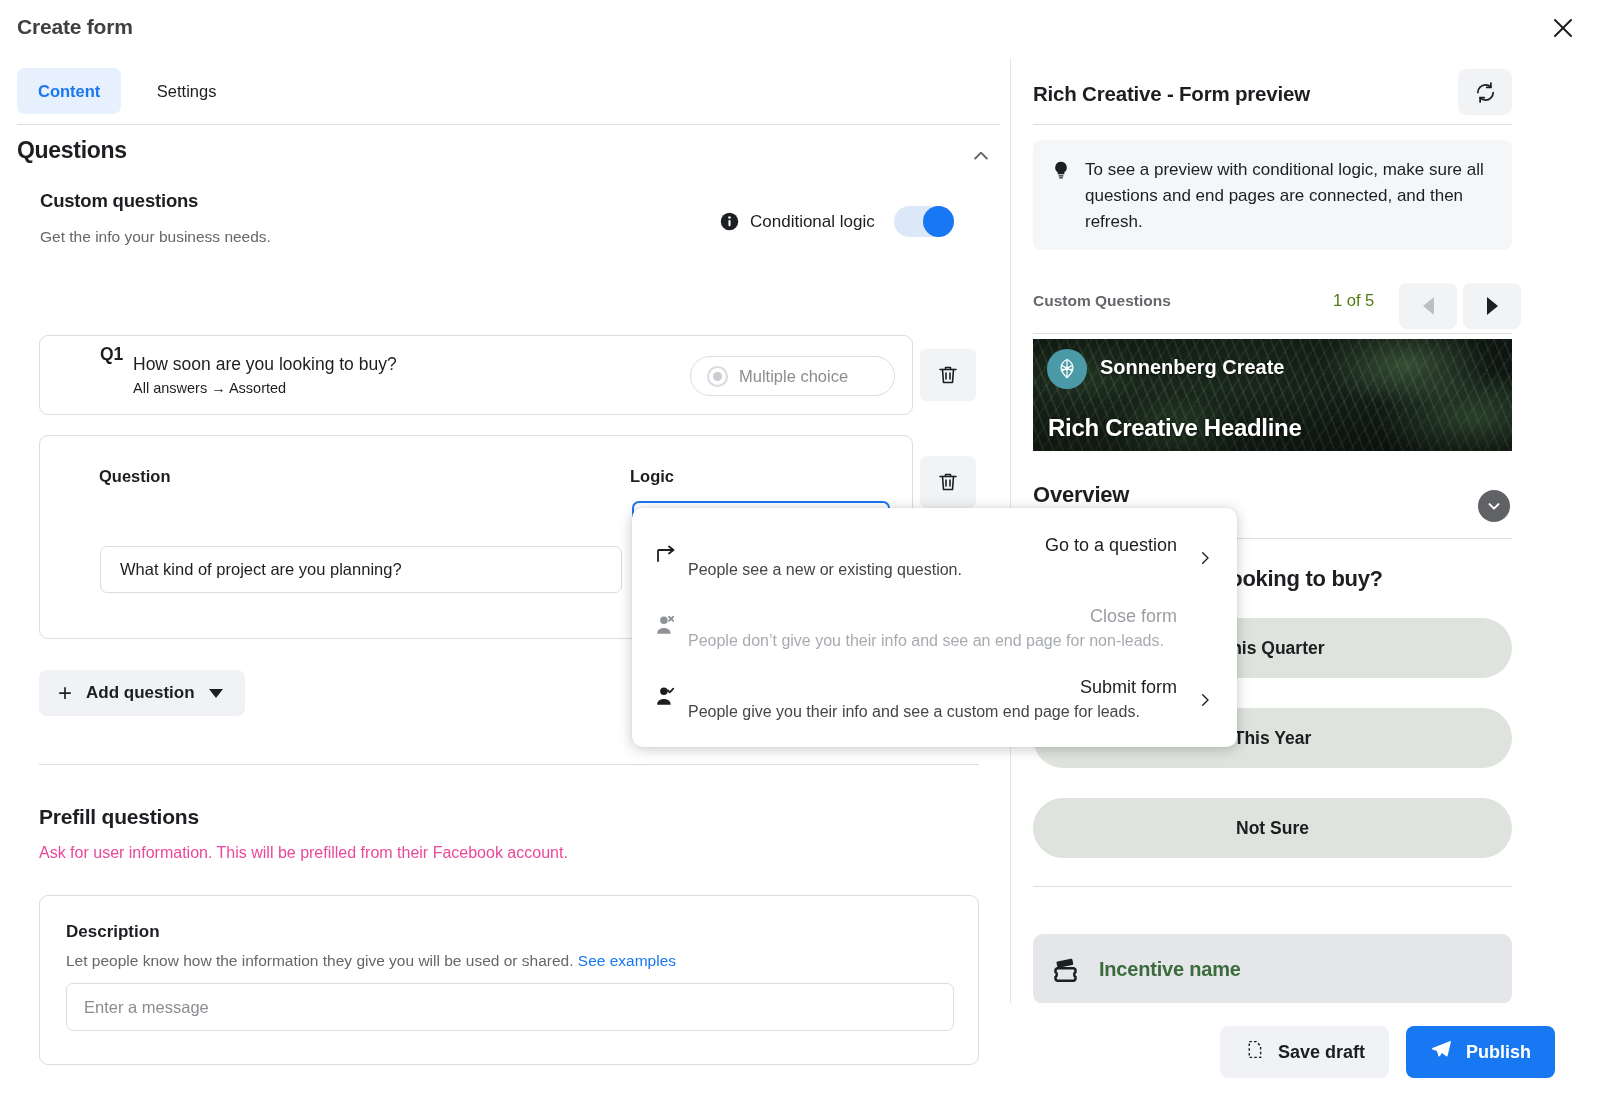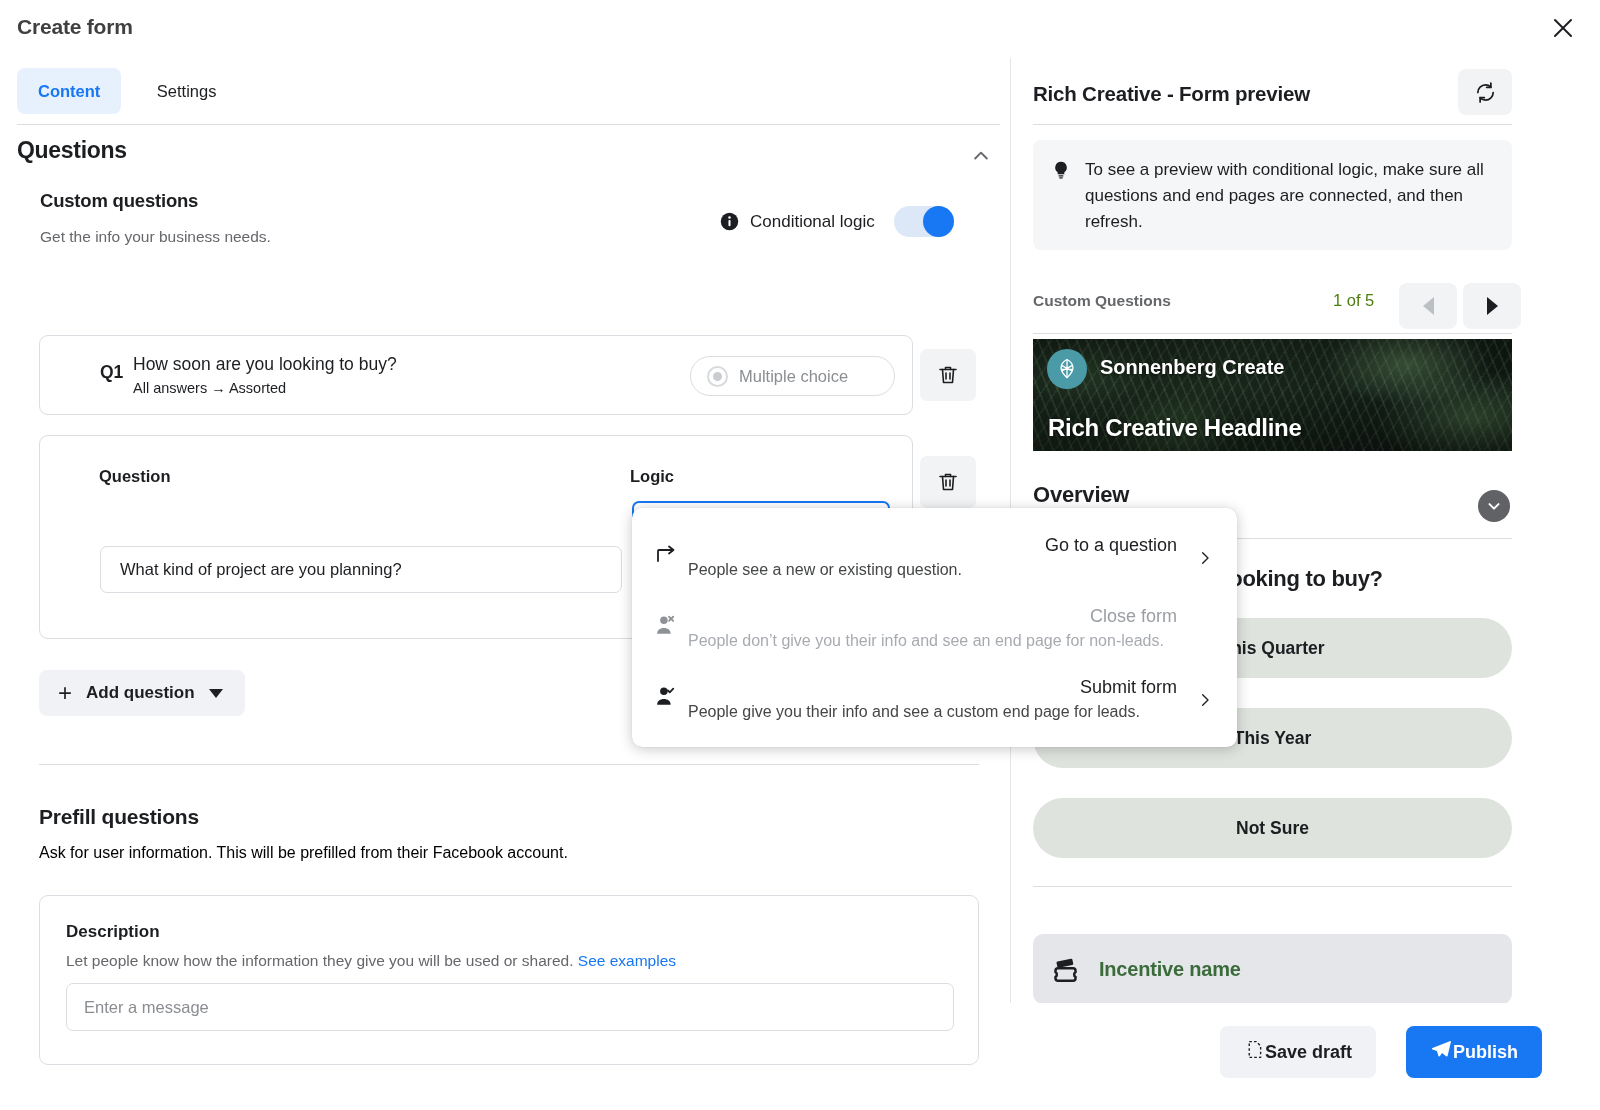--- a/index.html
+++ b/index.html
@@ -160,21 +160,21 @@
     position: absolute;
     background: #fff;
     border: 1px solid #dadde1;
     border-radius: 9px;
   }
   #q-card-1 { left: 39px; top: 277px; width: 874px; height: 80px; }
   #q-card-2 { left: 39px; top: 377px; width: 874px; height: 204px; }
 
   .q1-label {
     position: absolute;
-    left: 60px; top: 26px;
+    left: 60px; top: 8px;
     font-size: 17.5px;
     font-weight: 700;
   }
   .q1-text {
     position: absolute;
     left: 93px; top: 18px;
     font-size: 17.5px;
     font-weight: 400;
   }
   .q1-sub {
@@ -309,21 +309,21 @@
     position: absolute;
     left: 39px; top: 747px;
     font-size: 21px;
     font-weight: 700;
     letter-spacing: -0.2px;
   }
   .prefill-sub {
     position: absolute;
     left: 39px; top: 786px;
     font-size: 16px;
-    color: #000000;
+    color: #ec4899;
   }
 
   .desc-card {
     position: absolute;
     left: 39px; top: 837px;
     width: 940px; height: 170px;
     border: 1px solid #dadde1;
     border-radius: 9px;
     background: #fff;
   }
@@ -596,20 +596,21 @@
   .bottom-bar {
     position: absolute;
     left: 1011px; top: 1004px;
     width: 589px; height: 106px;
     background: #ffffff;
   }
   .btn {
     position: absolute;
     display: flex;
     align-items: center;
+    gap: 13px;
     height: 52px;
     border-radius: 8px;
     padding: 0 24px;
     font-size: 18px;
     font-weight: 700;
     cursor: pointer;
   }
   #save-draft-btn {
     left: 209px; top: 22px;
     background: #f0f2f5;

